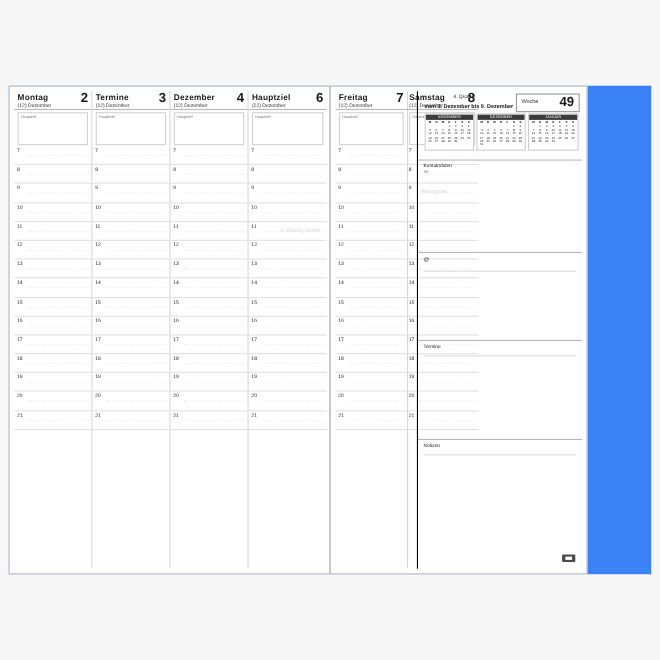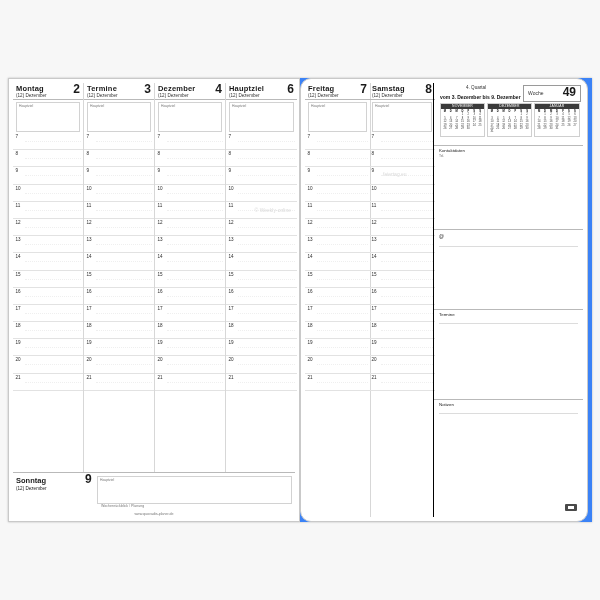--- a/index.html
+++ b/index.html
@@ -34,21 +34,21 @@
   .corner.bl{left:8px;top:496px;}
   .corner.bl:before{transform:rotate(-45deg);transform-origin:0 100%;left:0;top:26px;}
   .corner.br{left:566px;top:496px;}
   .corner.br:before{transform:rotate(45deg);transform-origin:100% 100%;left:-14px;top:26px;}
 
   .half{
     position:absolute;top:0;height:444px;background:#fff;
     border:1px solid #c9c9c9;box-sizing:border-box;
   }
   .half.left{left:0;width:292px;}
-  .half.right{left:292px;width:288px;border-radius:11px;}
+  .half.right{left:292px;width:234px;}
 
   .dayscols{position:absolute;left:4px;top:4px;right:4px;bottom:4px;}
 
   .daycol{
     position:absolute;top:0;bottom:0;border-right:1px solid #d7d7d7;
     box-sizing:border-box;
   }
   .daycol:last-child{border-right:none;}
 
   .dayhead{
@@ -461,30 +461,20 @@
                 <i class="hline-half"></i>
               </div>
             <div class="hrow">
                 <span class="hnum">21</span>
                 <i class="hline-half"></i>
               </div>
           </div>
         </div>
       </div>
 
-      <div class="sunday">
-        <span class="s-name">Sonntag</span>
-        <span class="s-num">9</span>
-        <span class="s-date">(12) Dezember</span>
-        <div class="s-note">
-          <span class="nb-label">Hauptziel</span>
-        </div>
-        <span class="s-sub">Wochenrückblick / Planung</span>
-        <span class="s-footer">www.quovadis-planer.de</span>
-      </div>
 
       <span class="watermark" style="right:8px;top:128px;">© Weekly-online</span>
     </div>
 
     <div class="half right">
       <div class="dayscols" style="right:156px;">
 
         <div class="daycol" style="left:0;width:66px;">
           <div class="dayhead">
             <span class="dayname">Freitag</span>

